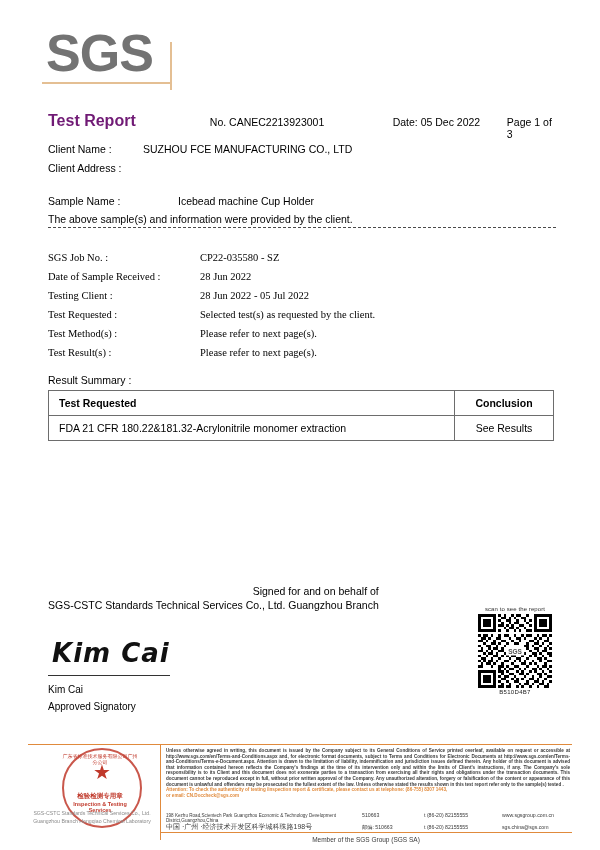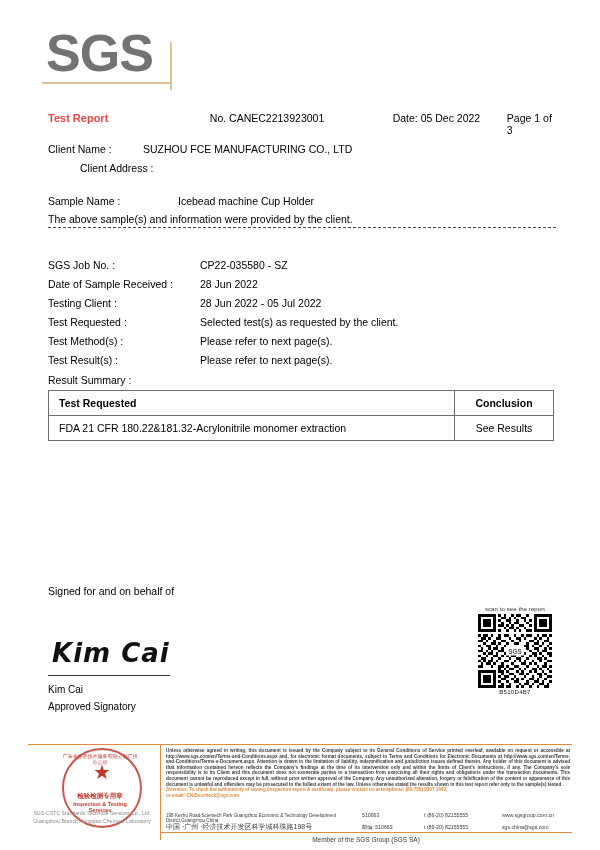--- a/index.html
+++ b/index.html
@@ -55,23 +55,23 @@
   
   .title-row {
     position: absolute;
     left: 48px;
     top: 112px;
     width: 510px;
     display: flex;
     align-items: baseline;
   }
   .report-title {
-    font-size: 11px;
+    font-size: 16px;
     font-weight: bold;
-    color: #ef4444;
+    color: #701a75;
     width: 170px;
   }
   .report-no {
     font-size: 10.5px;
     color: #000;
     width: 192px;
   }
   .report-date {
     font-size: 10.5px;
     color: #000;
@@ -87,21 +87,21 @@
     position: absolute;
     left: 48px;
     top: 140px;
     width: 520px;
     font-size: 10.5px;
     color: #000;
     line-height: 19px;
   }
   .client-line { display: flex; }
   .client-label { width: 95px; flex: 0 0 95px; }
-  .client-label.wide { width: 100px; flex: 0 0 100px; margin-left: 32px; }
+  .client-label.wide { width: 100px; flex: 0 0 100px; }
 
   
   .sample-block {
     position: absolute;
     left: 48px;
     top: 192px;
     width: 520px;
     font-size: 10.5px;
     color: #000;
     line-height: 18px;
@@ -121,21 +121,22 @@
     position: absolute;
     left: 48px;
     top: 252px;
     width: 520px;
     font-size: 10.5px;
     color: #000;
   }
   .job-row {
     display: flex;
     height: 19px;
-    align-items: flex-end;
+    align-items: flex-start;
+    font-family: Liberation Serif, serif;
   }
   .job-label { width: 152px; flex: 0 0 152px; }
   .job-value { flex: 1; }
 
   
   .summary-label {
     position: absolute;
     left: 48px;
     top: 374px;
     font-size: 10.5px;
@@ -449,20 +450,21 @@
     <tbody>
       <tr>
         <td>FDA 21 CFR 180.22&amp;181.32-Acrylonitrile monomer extraction</td>
         <td class="concl">See Results</td>
       </tr>
     </tbody>
   </table>
 
   <div class="sign-intro">
     <div>Signed for and on behalf of</div>
+    <div>SGS-CSTC Standards Technical Services Co., Ltd. Guangzhou Branch</div>
   </div>
   <div class="signature">Kim Cai</div>
   <div class="sign-rule"></div>
   <div class="sign-name">
     <div>Kim Cai</div>
     <div>Approved Signatory</div>
   </div>
 
   <div class="qr-wrap">
     <div class="qr-caption">scan to see the report</div>

